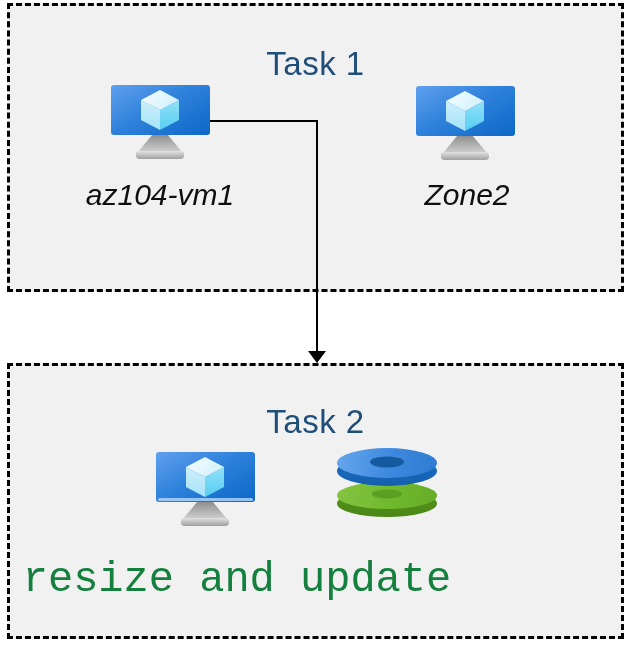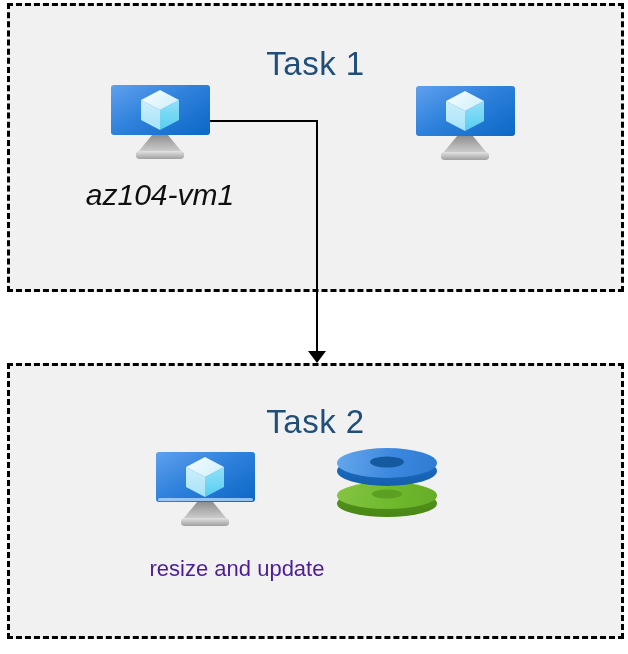--- a/index.html
+++ b/index.html
@@ -86,21 +86,21 @@
   .disk.blue .side{background:linear-gradient(180deg,#1a6fc6,#1560ad);}
   .disk.blue .top{background:linear-gradient(100deg,#66a7ec 0%,#3c88de 55%,#2e7bd2 100%);}
   .disk.blue .hole{width:34px;height:11px;background:#155a9e;}
   .disk.green{top:34px;height:27px;z-index:1;}
   .disk.green .side{background:linear-gradient(180deg,#55961d,#4a8716);}
   .disk.green .top{background:linear-gradient(100deg,#85c443 0%,#6fb92d 55%,#65ad26 100%);}
   .disk.green .hole{width:30px;height:9px;background:#5ba023;}
 
   .caption{
     position:absolute;left:237px;top:556px;transform:translateX(-50%);
-    font-size:22px;color:#4c1d95;white-space:nowrap;
+    font-size:42px;color:#15803d;white-space:nowrap;font-family:Liberation Mono, monospace;
   }
 </style>
 </head>
 <body>
 
 <div class="stage">
 
   <div class="task-box t1">
     <div class="task-title">Task 1</div>
   </div>
@@ -126,20 +126,21 @@
         <div class="cube-right"></div>
         <div class="cube-top"></div>
       </div>
     </div>
   </div>
 
   <div class="vm-label" style="left:160px;top:177px;">
     <div>az104-vm1</div>
   </div>
   <div class="vm-label" style="left:467px;top:177px;">
+    <div>Zone2</div>
   </div>
 
   <div class="conn-h"></div>
   <div class="conn-v"></div>
   <div class="conn-head"></div>
 
   <div class="task-box t2">
     <div class="task-title">Task 2</div>
   </div>
 

